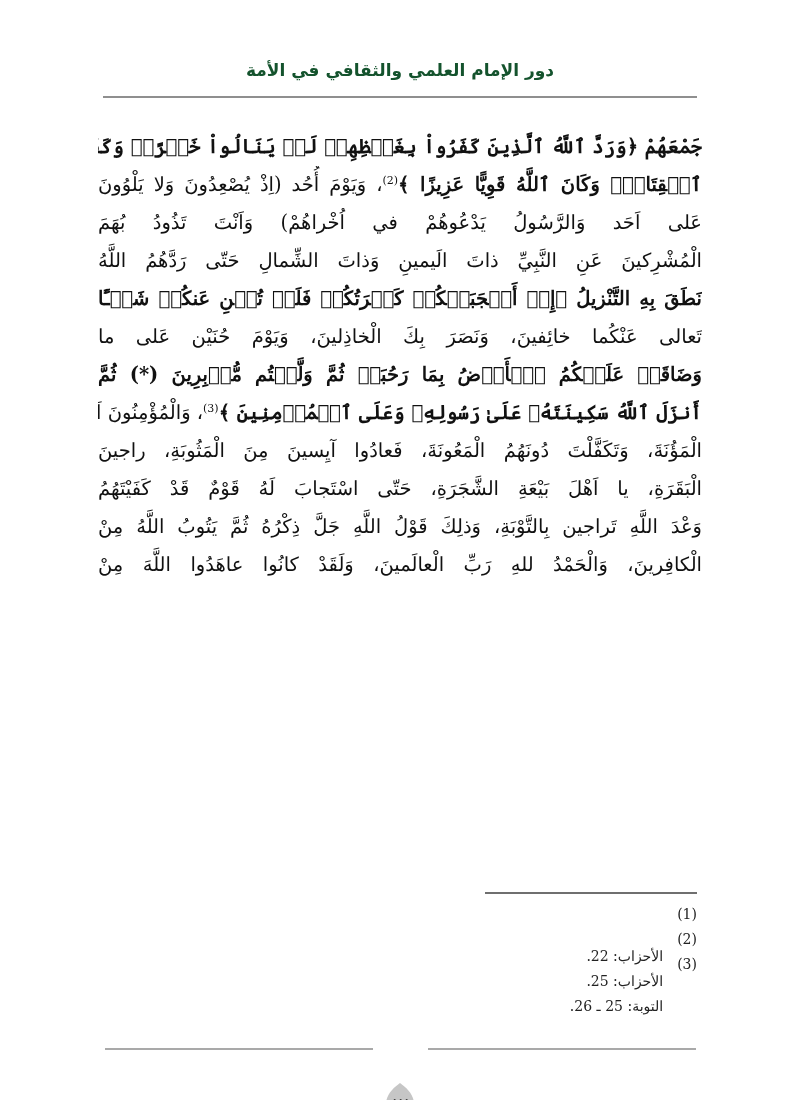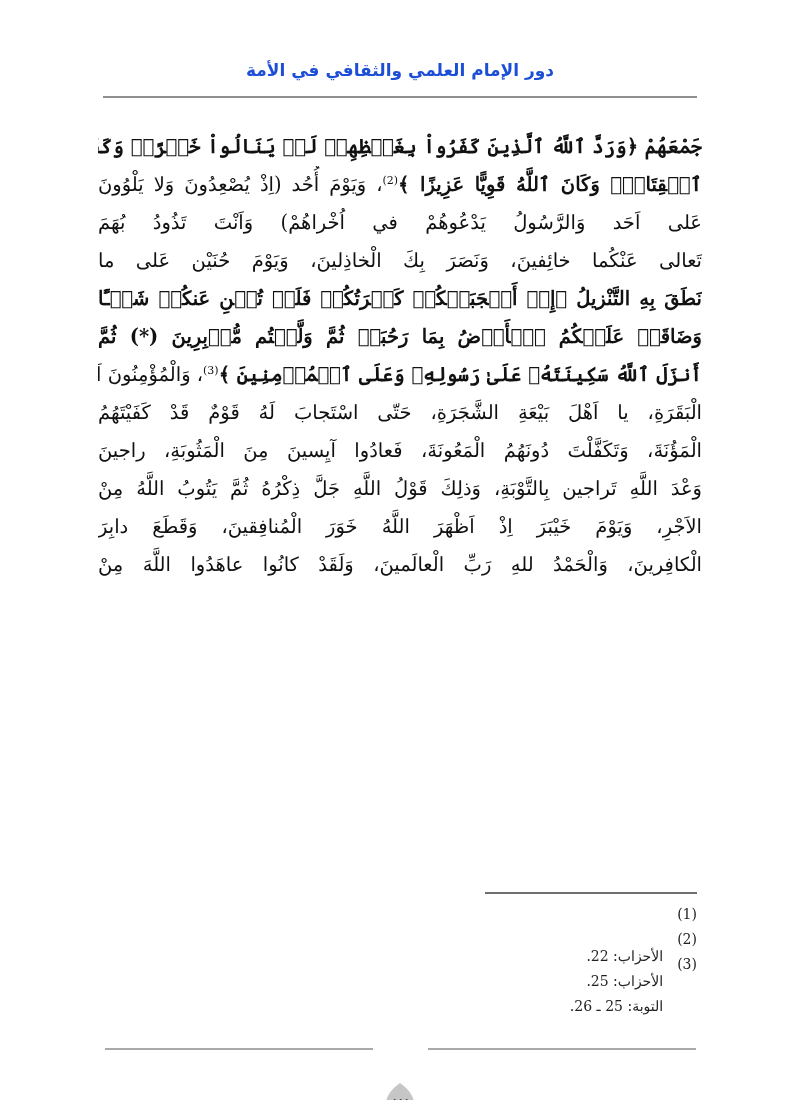--- a/index.html
+++ b/index.html
@@ -18,21 +18,21 @@
     .running-head {
       position: absolute;
       top: 60px;
       left: 103px;
       width: 594px;
       text-align: center;
       direction: rtl;
       font-family: "DejaVu Sans", sans-serif;
       font-weight: bold;
       font-size: 17px;
-      color: #1d4ed8;
+      color: #14532d;
     }
     .head-rule {
       position: absolute;
       top: 96px;
       left: 103px;
       width: 594px;
       height: 2px;
       background: #8f8f8f;
     }
     .body-text {
@@ -119,28 +119,28 @@
 </head>
 <body>
 
 <div class="running-head">دور الإمام العلمي والثقافي في الأمة</div>
 <div class="head-rule"></div>
 
 <div class="body-text" id="body-text">
     <div class="line"><span class="quran">جَمْعَهُمْ ﴿وَرَدَّ ٱللَّهُ ٱلَّذِينَ كَفَرُواْ بِغَيۡظِهِمۡ لَمۡ يَنَالُواْ خَيۡرًاۚ وَكَفَى ٱللَّهُ ٱلۡمُؤۡمِنِينَ</span></div>
     <div class="line"><span class="quran">ٱلۡقِتَالَۚ وَكَانَ ٱللَّهُ قَوِيًّا عَزِيزًا ﴾</span><span class="fn-ref">(2)</span><span>، وَيَوْمَ أُحُد (اِذْ يُصْعِدُونَ وَلا يَلْوُونَ</span></div>
     <div class="line"><span>عَلى اَحَد وَالرَّسُولُ يَدْعُوهُمْ في اُخْراهُمْ) وَاَنْتَ تَذُودُ بُهَمَ</span></div>
+    <div class="line"><span>الْمُشْرِكينَ عَنِ النَّبِيِّ ذاتَ الَيمينِ وَذاتَ الشِّمالِ حَتّى رَدَّهُمُ اللَّهُ</span></div>
+    <div class="line"><span class="quran">نَطَقَ بِهِ التَّنْزيلُ ﴿إِذۡ أَعۡجَبَتۡكُمۡ كَثۡرَتُكُمۡ فَلَمۡ تُغۡنِ عَنكُمۡ شَيۡـًٔا</span></div>
     <div class="line"><span>تَعالى عَنْكُما خائِفينَ، وَنَصَرَ بِكَ الْخاذِلينَ، وَيَوْمَ حُنَيْن عَلى ما</span></div>
-    <div class="line"><span class="quran">نَطَقَ بِهِ التَّنْزيلُ ﴿إِذۡ أَعۡجَبَتۡكُمۡ كَثۡرَتُكُمۡ فَلَمۡ تُغۡنِ عَنكُمۡ شَيۡـًٔا</span></div>
     <div class="line"><span class="quran">وَضَاقَتۡ عَلَيۡكُمُ ٱلۡأَرۡضُ بِمَا رَحُبَتۡ ثُمَّ وَلَّيۡتُم مُّدۡبِرِينَ (*) ثُمَّ</span></div>
     <div class="line"><span class="quran">أَنزَلَ ٱللَّهُ سَكِينَتَهُۥ عَلَىٰ رَسُولِهِۦ وَعَلَى ٱلۡمُؤۡمِنِينَ ﴾</span><span class="fn-ref">(3)</span><span>، وَالْمُؤْمِنُونَ اَنْتَ</span></div>
+    <div class="line"><span>الْمَؤُنَةَ، وَتَكَفَّلْتَ دُونَهُمُ الْمَعُونَةَ، فَعادُوا آيِسينَ مِنَ الْمَثُوبَةِ، راجينَ</span></div>
     <div class="line"><span>الْبَقَرَةِ، يا اَهْلَ بَيْعَةِ الشَّجَرَةِ، حَتّى اسْتَجابَ لَهُ قَوْمٌ قَدْ كَفَيْتَهُمُ</span></div>
-    <div class="line"><span>الْمَؤُنَةَ، وَتَكَفَّلْتَ دُونَهُمُ الْمَعُونَةَ، فَعادُوا آيِسينَ مِنَ الْمَثُوبَةِ، راجينَ</span></div>
     <div class="line"><span>وَعْدَ اللَّهِ تَراجين بِالتَّوْبَةِ، وَذلِكَ قَوْلُ اللَّهِ جَلَّ ذِكْرُهُ ثُمَّ يَتُوبُ اللَّهُ مِنْ</span></div>
-    <div class="line"><span>الاَجْرِ، وَيَوْمَ خَيْبَرَ اِذْ اَظْهَرَ اللَّهُ خَوَرَ الْمُنافِقينَ، وَقَطَعَ دابِرَ</span></div>
     <div class="line"><span>الْكافِرينَ، وَالْحَمْدُ للهِ رَبِّ الْعالَمينَ، وَلَقَدْ كانُوا عاهَدُوا اللَّهَ مِنْ</span></div>
   </div>
 
 <div class="foot-rule"></div>
 
 <div class="footnotes">
   <div class="footnote">
     <span class="num">(1)</span>
     <span class="txt">الأحزاب: 22.</span>
   </div>

